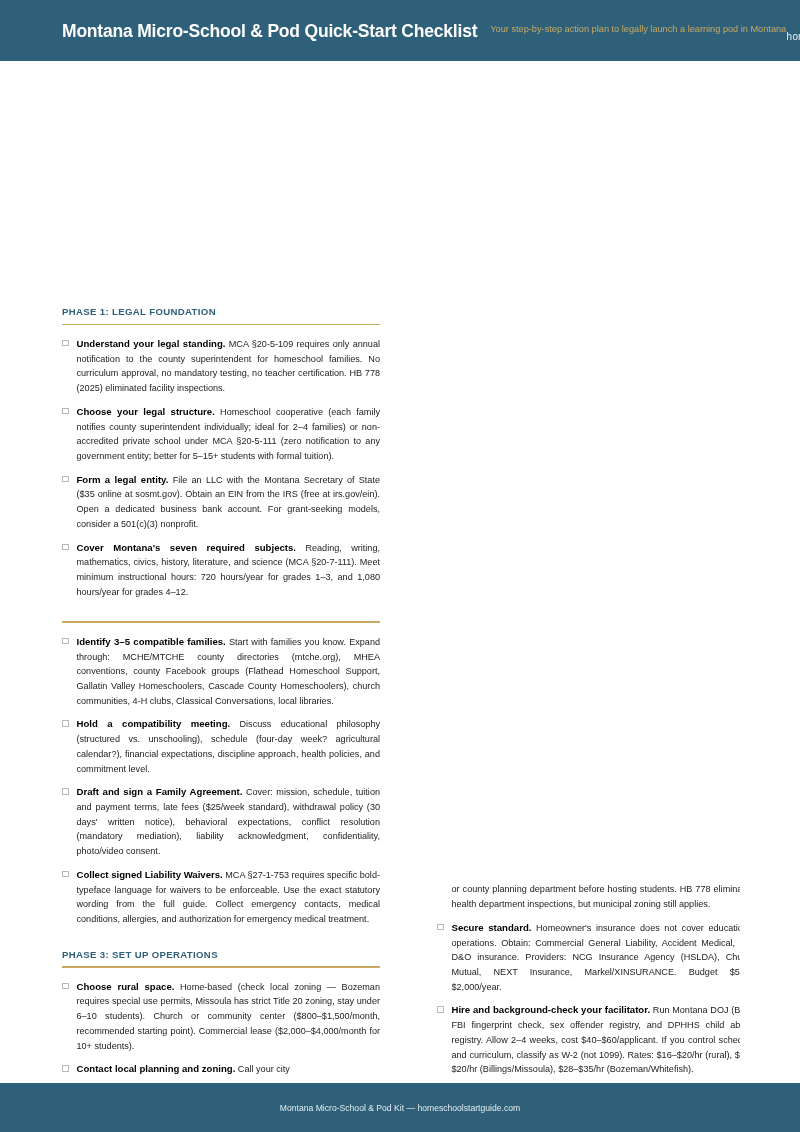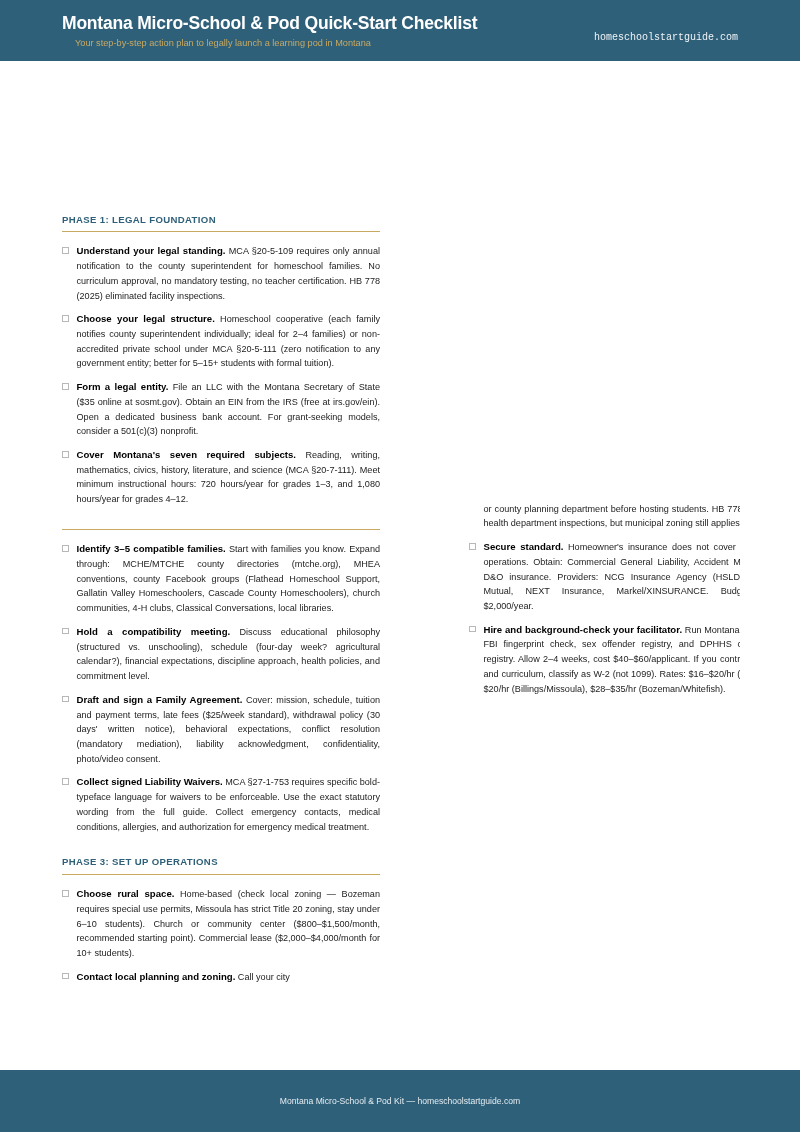--- a/index.html
+++ b/index.html
@@ -22,21 +22,20 @@
     height: 61px;
     padding: 0 62px;
     box-sizing: border-box;
     display: flex;
     align-items: center;
     justify-content: space-between;
     position: relative;
   }
   .header-left {
     display: flex;
-    flex-direction: column;
     justify-content: center;
     padding-top: 2px;
   }
   .doc-title {
     font-size: 17.5px;
     font-weight: bold;
     color: #ffffff;
     letter-spacing: -0.2px;
     line-height: 1.25;
     margin: 0;
@@ -63,22 +62,22 @@
     position: absolute;
     top: 61px;
     left: 0;
     right: 0;
     bottom: 47px;
     padding: 60px 60px 0 62px;
     box-sizing: border-box;
   }
   .columns {
     display: flex;
-    gap: 89px;
-    align-items: center;
+    gap: 57px;
+    align-items: flex-end;
     height: 100%;
     overflow: hidden;
   }
   .col {
     width: 318px;
     flex: 0 0 318px;
   }
 
   
   .phase-block { margin-bottom: 0; }
@@ -137,21 +136,21 @@
     margin: 0 0 8px 0;
     padding-left: 14.5px;
   }
 
   
   .doc-footer {
     position: absolute;
     left: 0;
     right: 0;
     bottom: 0;
-    height: 62px;
+    height: 49px;
     background: #2f6079;
     display: flex;
     align-items: center;
     justify-content: center;
   }
   .footer-text {
     font-size: 8.6px;
     color: #e3ecf1;
     white-space: nowrap;
   }

